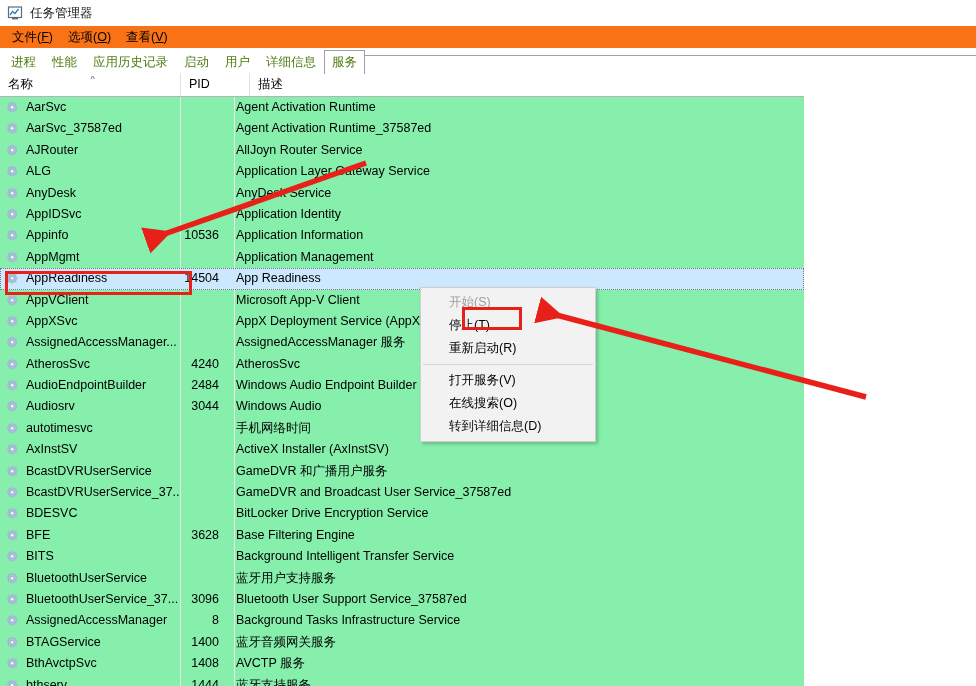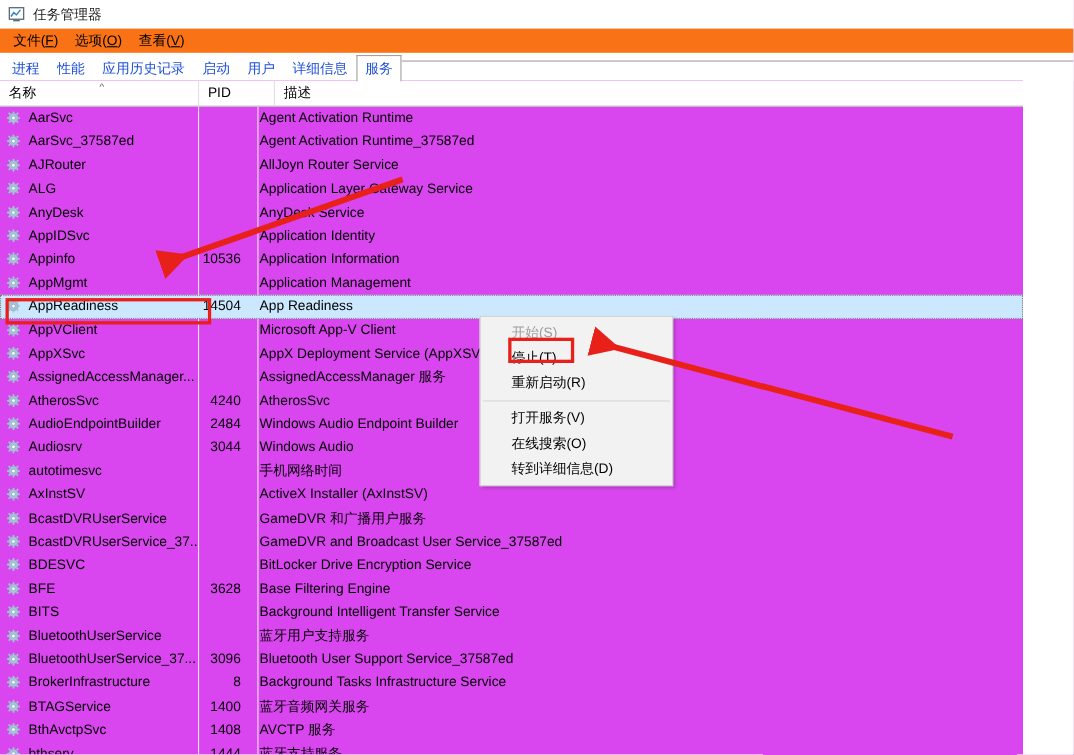--- a/index.html
+++ b/index.html
@@ -70,21 +70,21 @@
   .tab {
     font-size: 12.5px;
     padding: 3px 7px 4px 7px;
     line-height: 16px;
     white-space: nowrap;
     cursor: default;
     border: 1px solid transparent;
     border-bottom: none;
     position: relative;
     top: 1px;
-    color: #1d4ed8;
+    color: #4d7c0f;
   }
   .tab.active {
     border-color: #a0a0a0;
     background: #ffffff;
     z-index: 3;
   }
   .tabstrip-fill {
     flex: 1;
     height: 18px;
     border: 1px solid #a0a0a0;
@@ -95,23 +95,23 @@
     margin-left: 0px;
     position: relative;
     top: 1px;
   }
 
   
   .tablewrap {
     position: absolute;
     left: 0;
     top: 73px;
-    width: 930px;
+    width: 804px;
     bottom: 0;
-    background: #d946ef;
+    background: #86efac;
     overflow: hidden;
   }
   .thead {
     height: 24px;
     position: relative;
     border-bottom: 1px solid #b4b4b4;
     background: #ffffff;
     box-sizing: border-box;
   }
   .th {
@@ -207,21 +207,21 @@
     position: absolute;
     left: 6px;
     top: 4px;
     width: 14px;
     height: 14px;
   }
 
   
   .ctxmenu {
     position: absolute;
-    left: 436px;
+    left: 420px;
     top: 287px;
     width: 176px;
     background: #f2f2f2;
     border: 1px solid #cfcfcf;
     box-shadow: 2px 2px 3px rgba(0,0,0,0.22);
     padding: 3px 0 3px 0;
     z-index: 40;
     box-sizing: border-box;
   }
   .ctxitem {
@@ -811,21 +811,21 @@
             <g fill="#a9c3d6">
               <rect x="5.5" y="0.4" width="1.5" height="2"></rect>
               <rect x="5.5" y="10" width="1.5" height="2"></rect>
               <rect x="0.4" y="5.5" width="2" height="1.5"></rect>
               <rect x="10" y="5.5" width="2" height="1.5"></rect>
               <rect x="1.6" y="1.6" width="2" height="1.5" transform="rotate(45 2.6 2.3)"></rect>
               <rect x="8.8" y="9" width="2" height="1.5" transform="rotate(45 9.8 9.7)"></rect>
               <rect x="8.8" y="1.6" width="2" height="1.5" transform="rotate(-45 9.8 2.3)"></rect>
               <rect x="1.6" y="9" width="2" height="1.5" transform="rotate(-45 2.6 9.7)"></rect>
             </g>
-          </svg><span>BrokerInfrastructure</span></div>
+          </svg><span>AssignedAccessManager</span></div>
         <div class="cell c-pid">8</div>
         <div class="cell c-desc">Background Tasks Infrastructure Service</div>
       </div>
       <div class="row" style="z-index: 2;">
         <div class="cell c-name"><svg class="svc-ico" width="14" height="14" viewBox="0 0 14 14">
             <g fill="#a9c3d6" stroke="#7fa3bd" stroke-width="0.6">
               <circle cx="6.2" cy="6.2" r="4.3"></circle>
             </g>
             <circle cx="6.2" cy="6.2" r="1.7" fill="#ffffff" stroke="#7fa3bd" stroke-width="0.6"></circle>
             <g fill="#a9c3d6">

